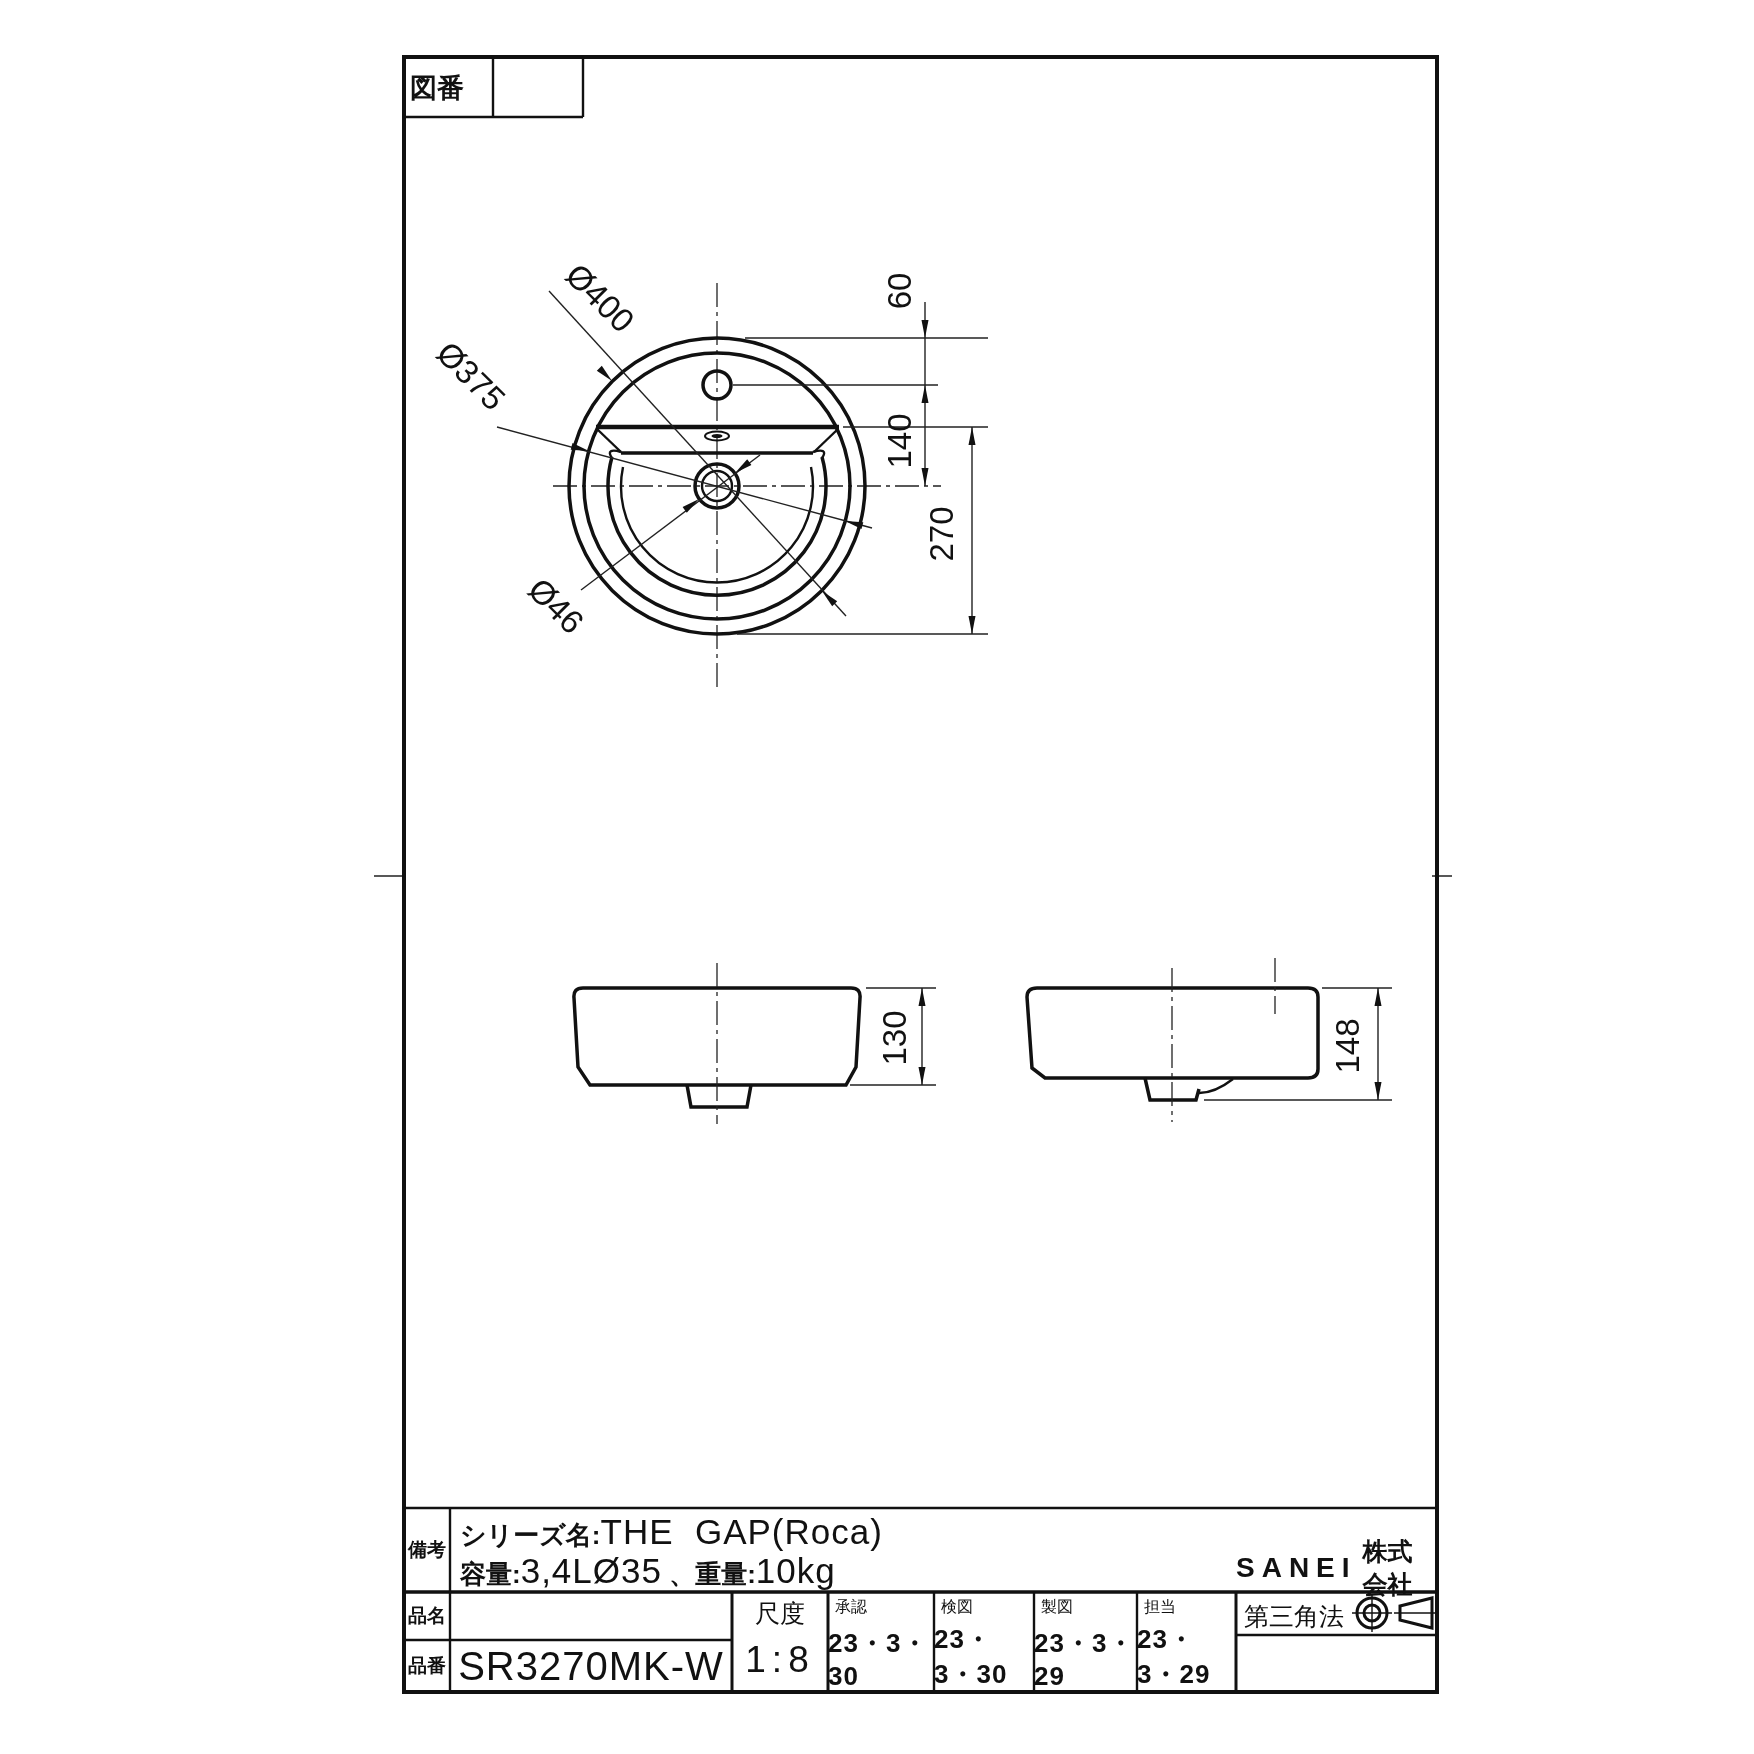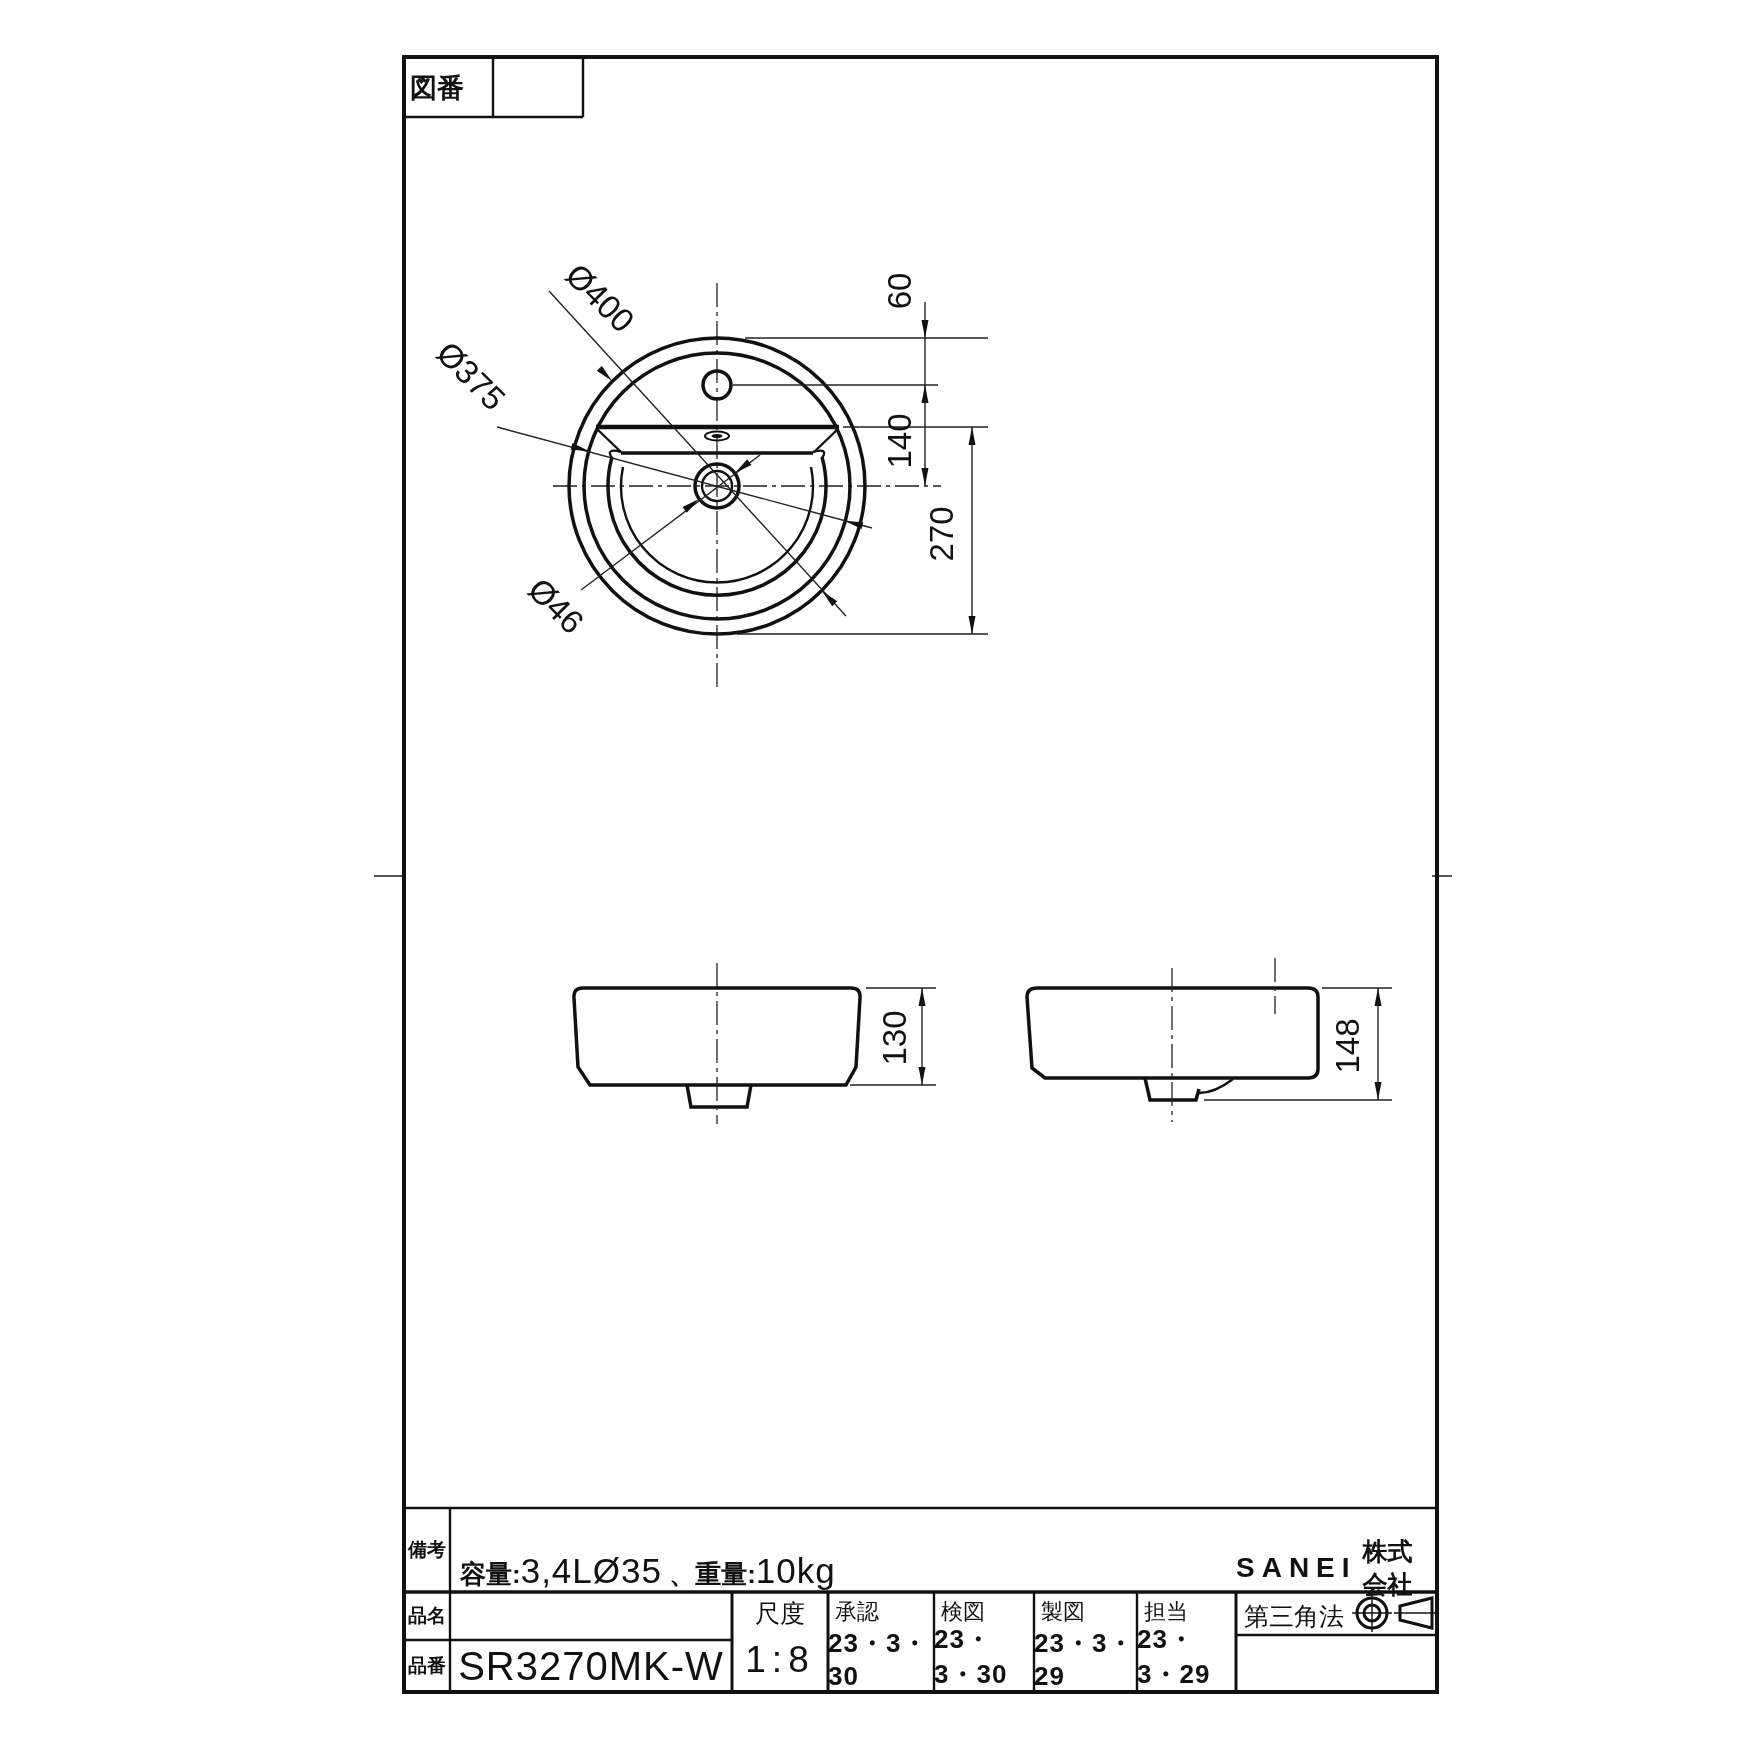--- a/index.html
+++ b/index.html
@@ -16,21 +16,21 @@
   .dimtxt{font-family:"Liberation Sans",sans-serif;font-size:33px;fill:#111;}
   .txt{position:absolute;color:#111;}
   .cellC{display:flex;align-items:center;justify-content:center;}
   .lblS{font-size:19px;letter-spacing:0px;}
   .jp{font-weight:600;}
   .remline{position:absolute;display:flex;align-items:baseline;white-space:pre;}
   .seg-s{font-size:26px;font-weight:600;}
   .seg-b{font-size:35px;font-weight:500;letter-spacing:1px;}
   .datecell{display:flex;align-items:flex-end;justify-content:center;padding-bottom:3px;
             font-size:26px;font-weight:600;letter-spacing:1px;}
-  .hdrlbl{position:absolute;font-size:22px;font-weight:500;}
+  .hdrlbl{position:absolute;font-size:16px;font-weight:500;}
 </style>
 </head>
 <body>
 
 <div id="sheet">
 
 <svg width="1754" height="1754" viewBox="0 0 1754 1754">
 
   <g>
     <rect x="404" y="57" width="1033" height="1635" class="ln" stroke-width="4"></rect>
@@ -168,20 +168,24 @@
     <circle cx="1372" cy="1613" r="8" class="ln" stroke-width="3"></circle>
     <polygon points="1400,1606 1432,1598 1432,1628 1400,1620" class="ln" stroke-width="3"></polygon>
     <line x1="1394" y1="1613" x2="1438" y2="1613" class="ln thin"></line>
   </g>
 </svg>
 
 <div class="txt" style="left:410px;top:70px;width:80px;font-size:27px;font-weight:600;">図番</div>
 
 <div class="txt cellC jp lblS" style="left:404px;top:1508px;width:46px;height:84px;">備考</div>
 
+<div class="remline" style="left:460px;top:1512px;height:40px;">
+  <span class="seg-s">シリーズ名:</span>
+  <span class="seg-b">THE  GAP(Roca)</span>
+</div>
 
 <div class="remline" style="left:460px;top:1551px;height:40px;">
   <span class="seg-s">容量:</span>
   <span class="seg-b">3,4L</span>
   <span class="seg-b">Ø35</span>
   <span class="seg-s"> 、重量:</span>
   <span class="seg-b">10kg</span>
 </div>
 
 <div class="txt cellC jp lblS" style="left:404px;top:1592px;width:46px;height:48px;">品名</div>

